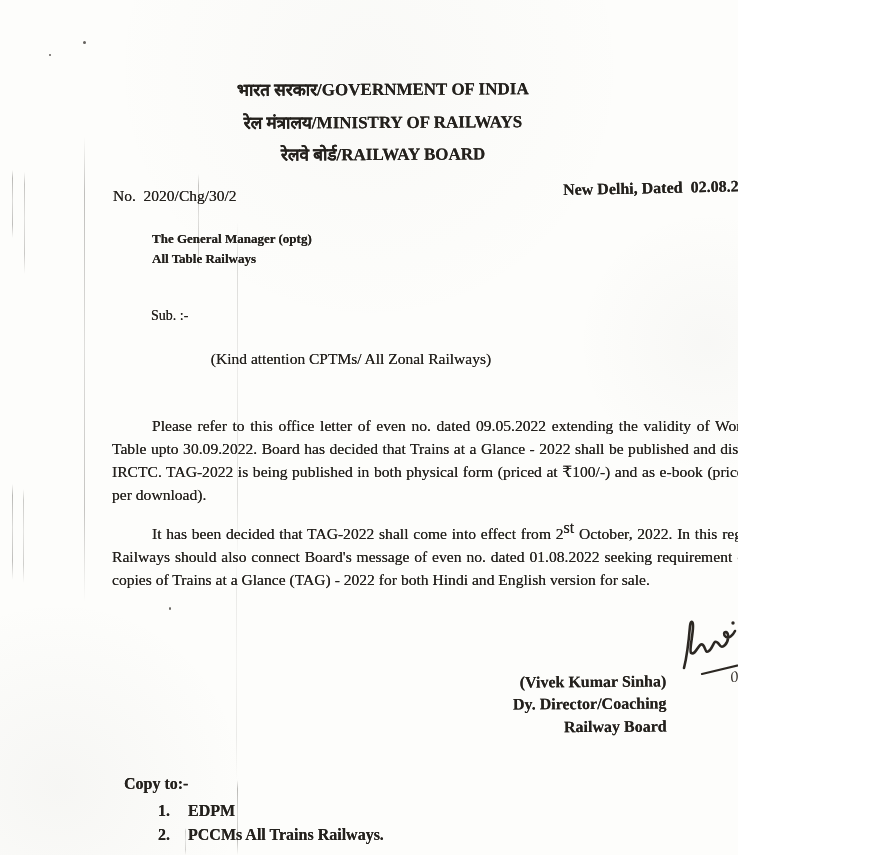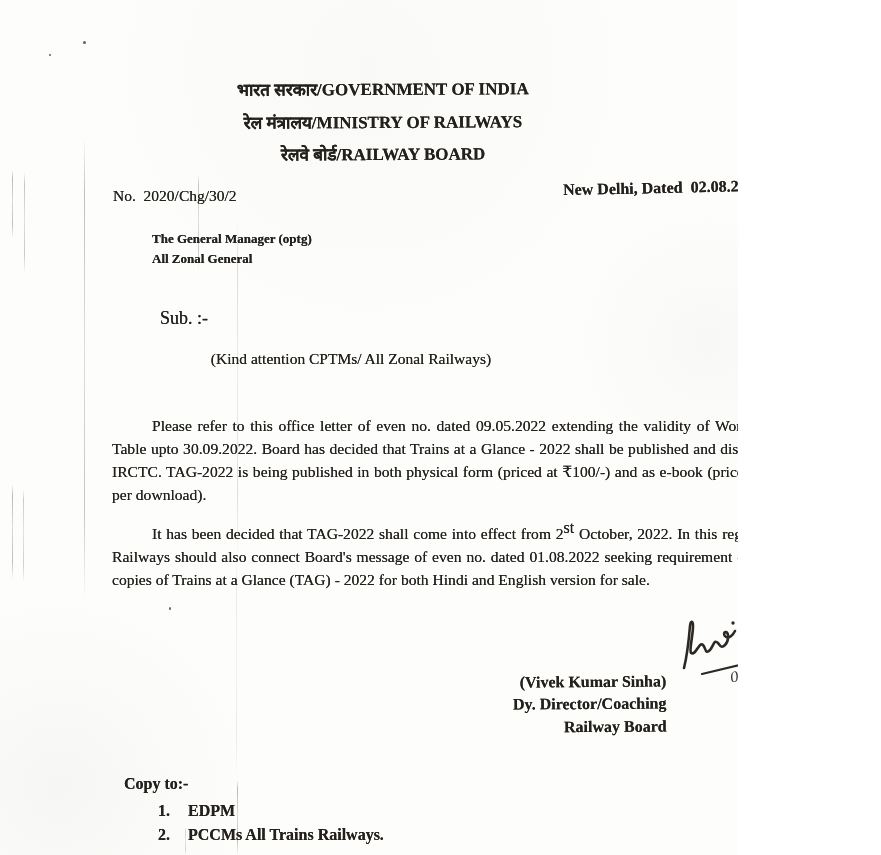--- a/index.html
+++ b/index.html
@@ -21,21 +21,21 @@
 
   .hdr{
     position:absolute; top:74px; left:0; right:0;
     text-align:center; font-weight:bold; font-size:17px; line-height:32.5px;
     transform:translateX(14px) rotate(-0.3deg);
   }
   .refno{ position:absolute; left:113px; top:187px; font-size:15.5px; }
   .pdate{ position:absolute; left:563px; top:179px; font-size:16px; font-weight:bold;
           transform:rotate(-1.2deg); }
   .addr{ position:absolute; left:152px; top:229px; font-size:13px; font-weight:bold; line-height:19.5px; }
-  .subj{ position:absolute; left:160px; top:308px; font-size:18px; display:flex; }
+  .subj{ position:absolute; left:151px; top:308px; font-size:14px; display:flex; }
   .subj .lbl{ width:76px; flex:none; }
   .subj .txt{ font-weight:bold; }
   .attn{ position:absolute; top:350px; left:0; right:0; text-align:center; font-size:15.5px;
          transform:translateX(-18px); }
   .para{ position:absolute; left:112px; width:695px; font-size:15.6px; line-height:23px;
          text-align:justify; text-indent:40px; }
   .p1{ top:398px; }
   .p2{ top:506px; }
   sup{ font-size:16px; line-height:0; }
 
@@ -61,21 +61,21 @@
     <div>भारत सरकार/GOVERNMENT OF INDIA</div>
     <div>रेल मंत्रालय/MINISTRY OF RAILWAYS</div>
     <div>रेलवे बोर्ड/RAILWAY BOARD</div>
   </div>
 
   <div class="refno ink pre">No.  2020/Chg/30/2</div>
   <div class="pdate ink pre">New Delhi, Dated  02.08.2022</div>
 
   <div class="addr ink">
     <div>The General Manager (optg)</div>
-    <div>All Zonal General</div>
+    <div>All Table Railways</div>
   </div>
 
   <div class="subj ink">
     <span class="lbl">Sub. :-</span>
   </div>
 
   <div class="attn ink">(Kind attention CPTMs/ All Zonal Railways)</div>
 
   <p class="para p1 ink">Please refer to this office letter of even no. dated 09.05.2022 extending the validity of Working Time Table upto 30.09.2022. Board has decided that Trains at a Glance - 2022 shall be published and distributed by IRCTC. TAG-2022 is being published in both physical form (priced at ₹100/-) and as e-book (priced at ₹30/- per download).</p>
   <p class="para p2 ink"><span>It has been decided that TAG-2022 shall come into effect from 2</span><sup>st</sup><span> October, 2022. In this regard, Zonal Railways should also connect Board's message of even no. dated 01.08.2022 seeking requirement of physical copies of Trains at a Glance (TAG) - 2022 for both Hindi and English version for sale.</span></p>

